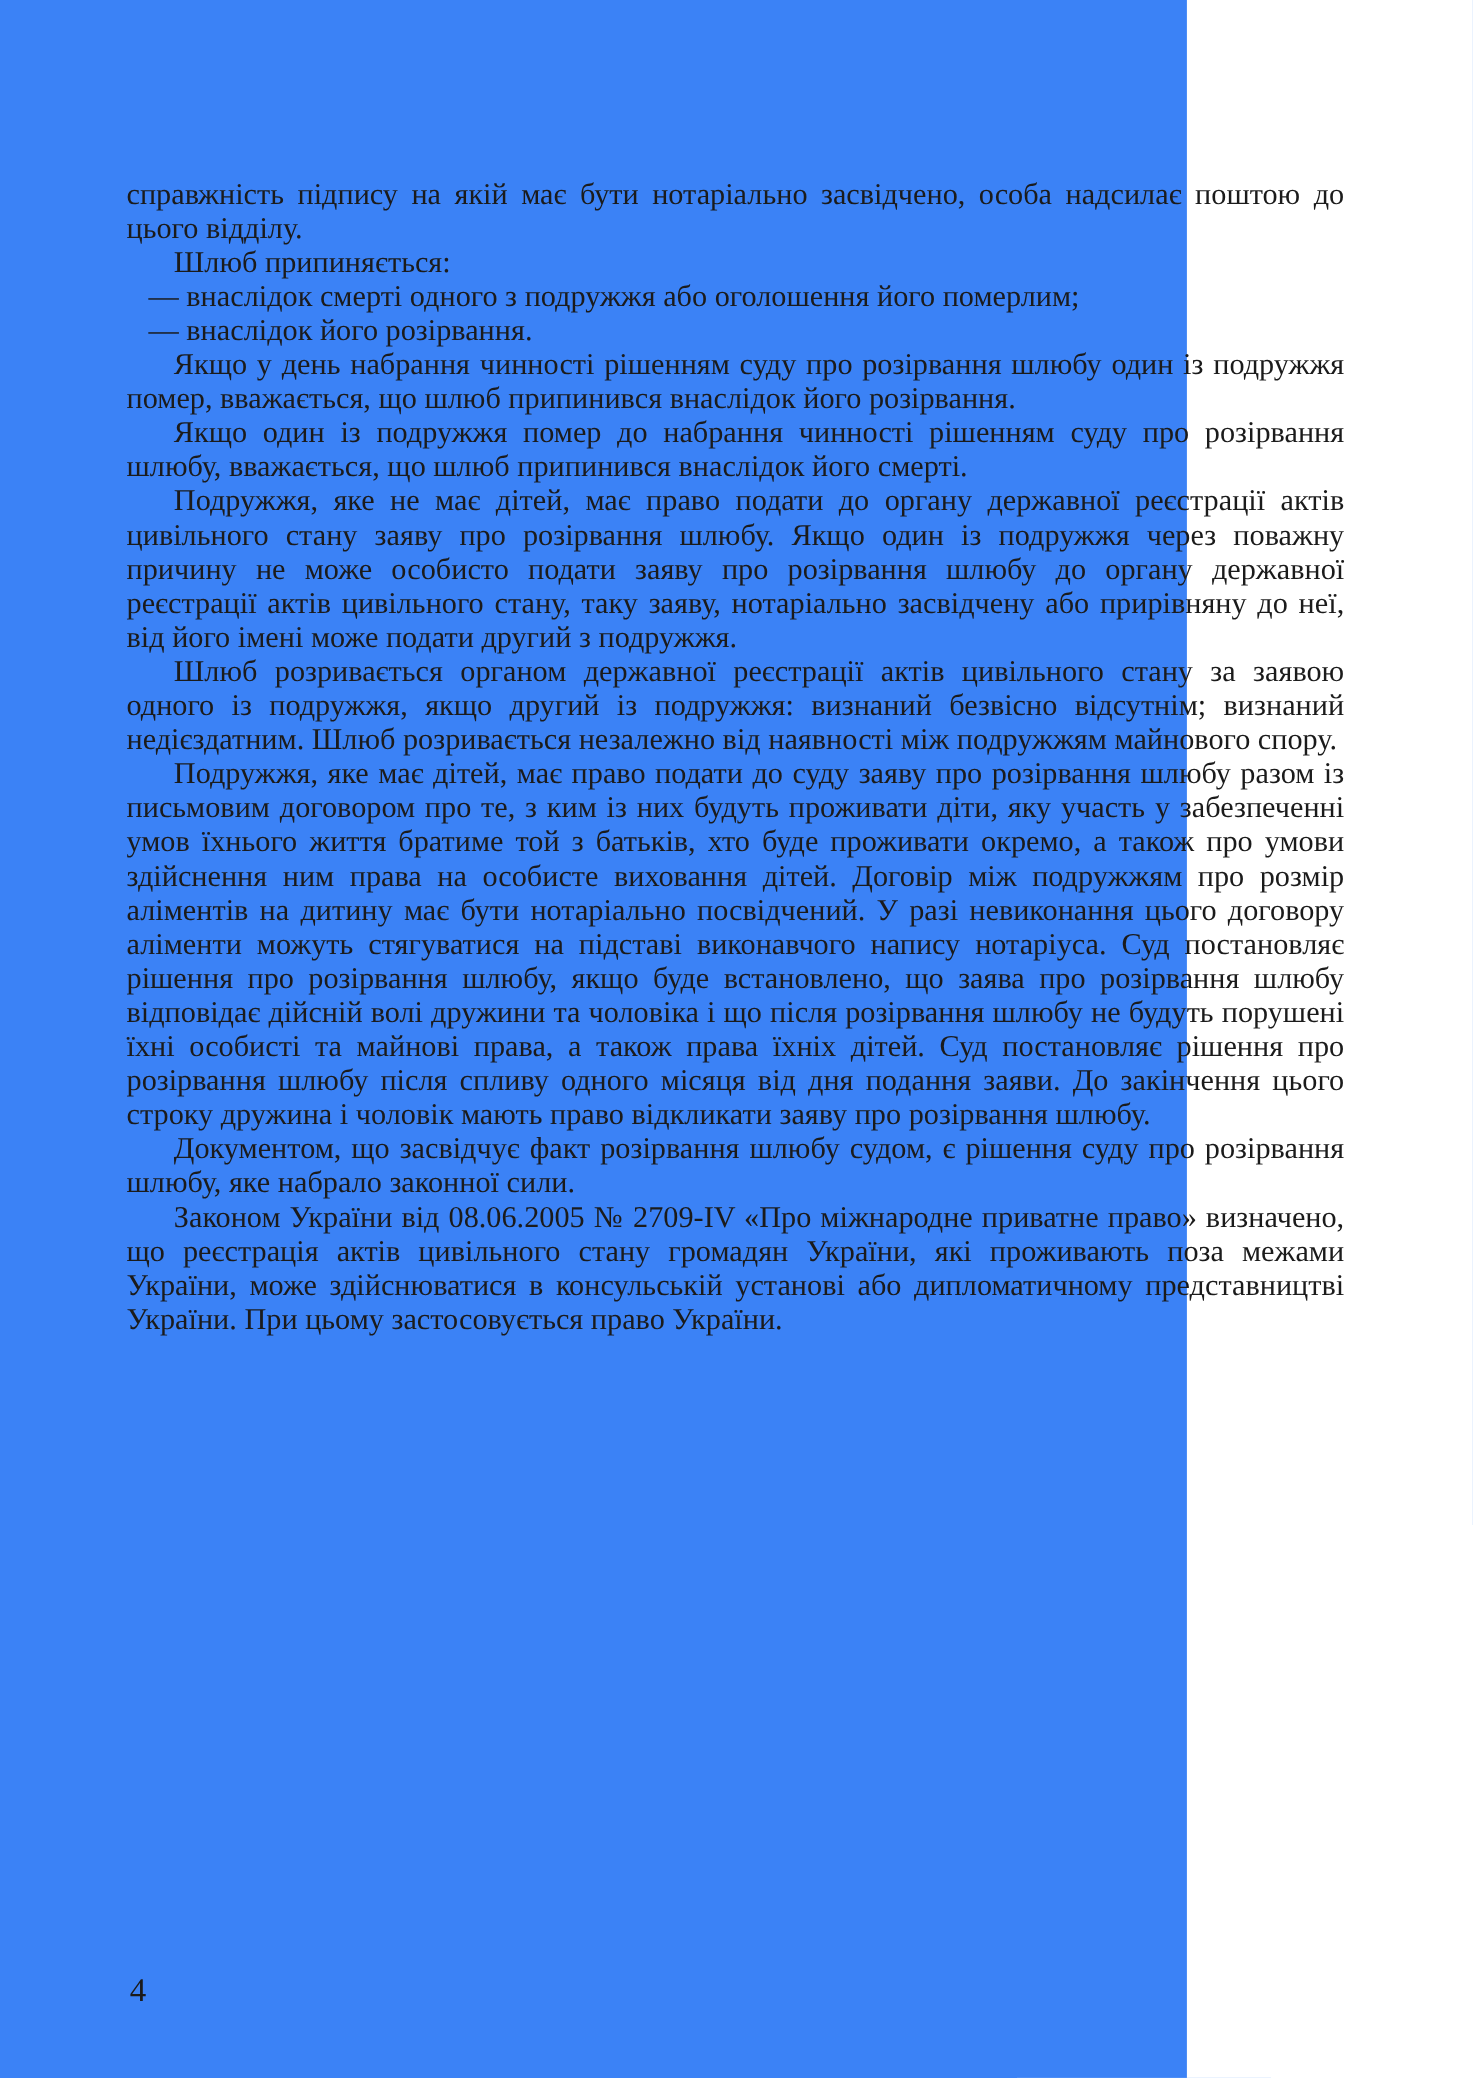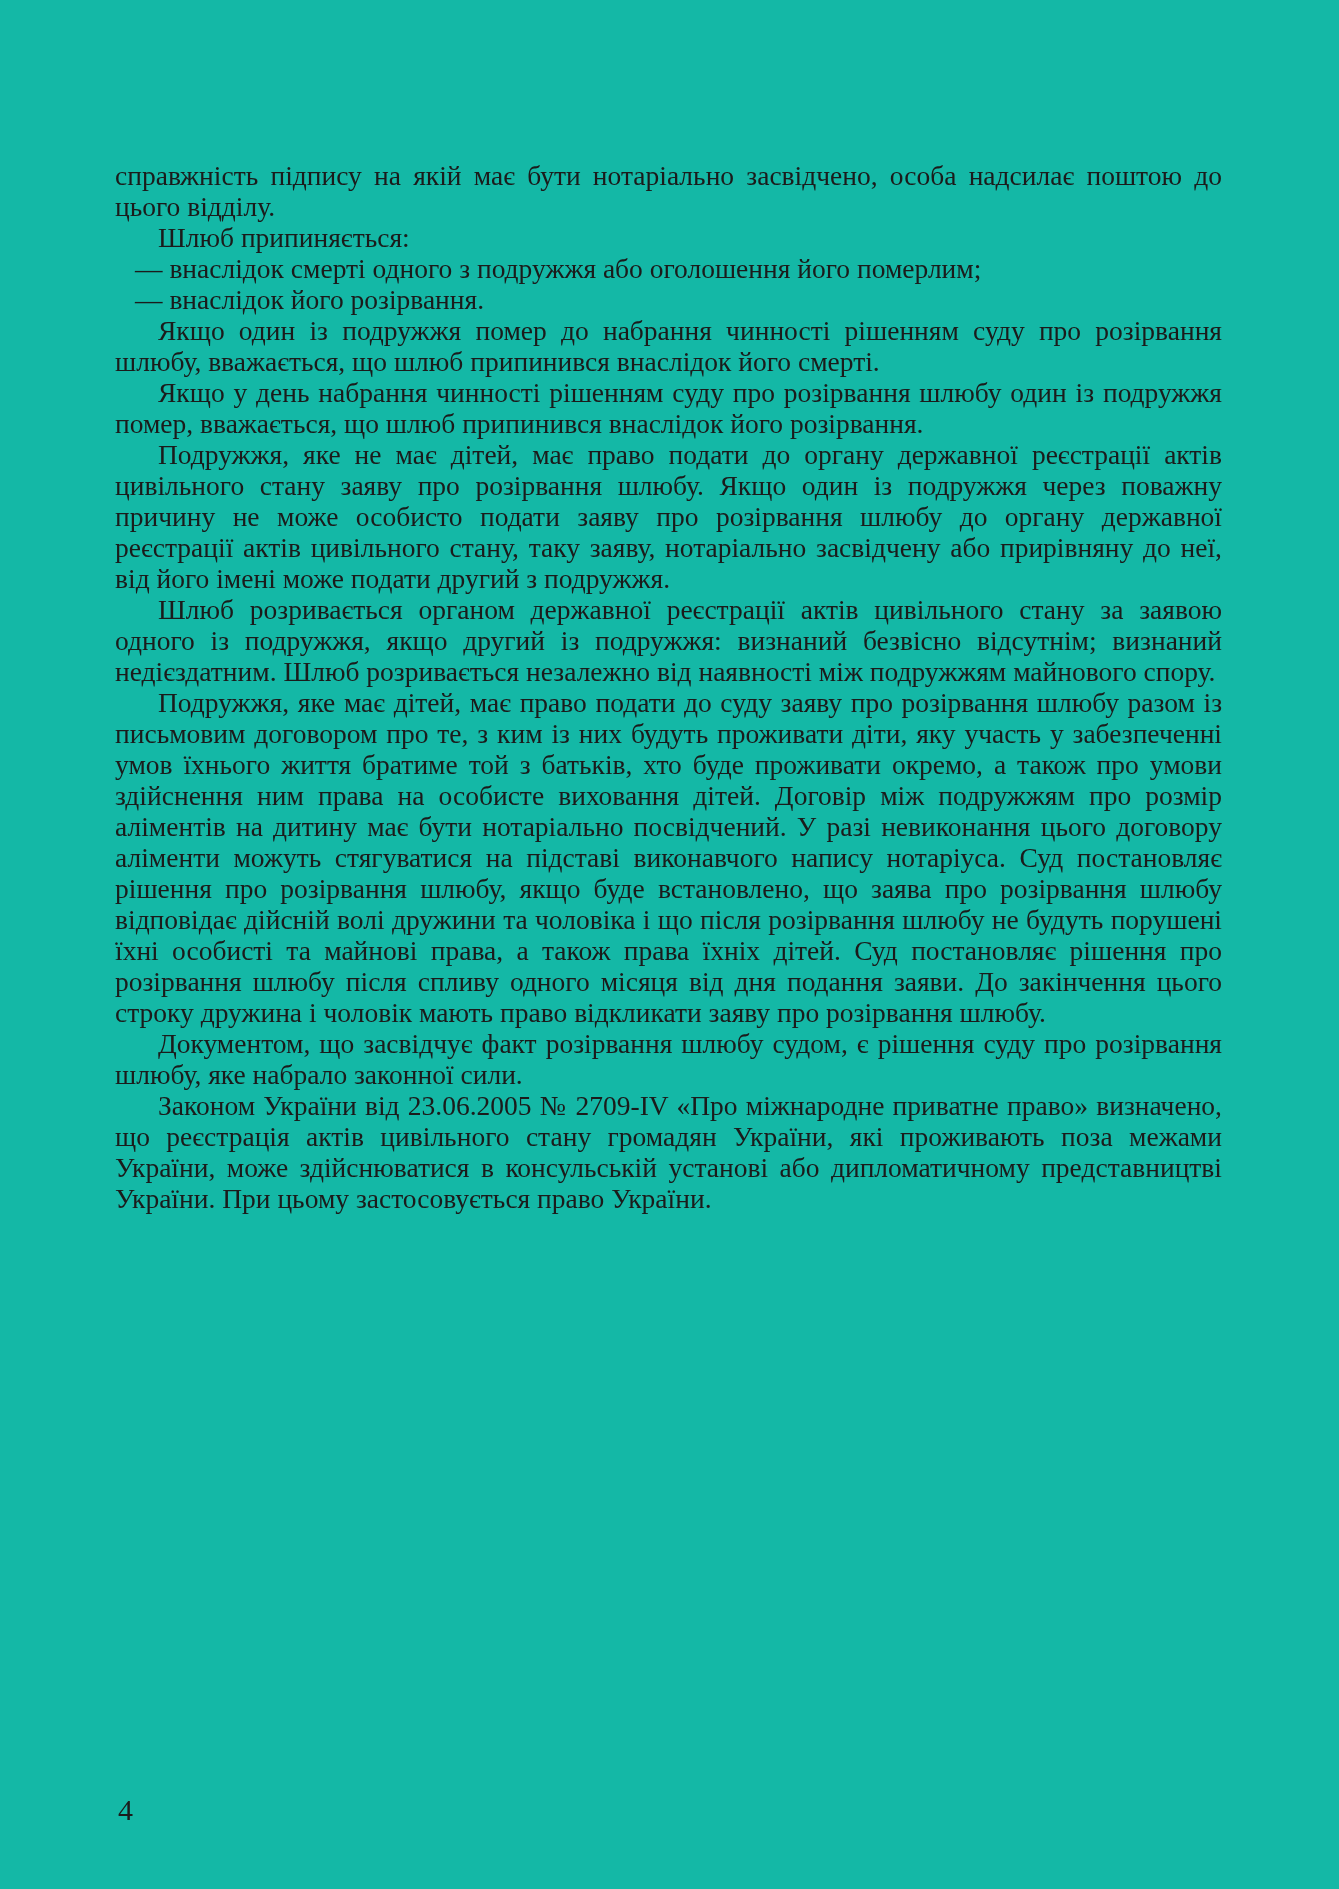--- a/index.html
+++ b/index.html
@@ -10,23 +10,23 @@
     width: 1339px;
     height: 1889px;
     background: #ffffff;
     position: relative;
     font-family: "Liberation Serif", "DejaVu Serif", serif;
     overflow: hidden;
   }
   .page {
     position: absolute;
     left: 0; top: 0;
-    width: 1339px;
+    width: 1079px;
     height: 1889px;
-    background: #14b8a6;
+    background: #3b82f6;
   }
   .text-block {
     position: absolute;
     left: 115px;
     top: 160px;
     width: 1107px;
     color: #1b1b1b;
     font-size: 27.5px;
     line-height: 31px;
     text-align: justify;
@@ -56,22 +56,22 @@
 </style>
 </head>
 <body>
 
 <div class="page">
   <div class="text-block" id="text-block">
       <p class="no-indent">справжність підпису на якій має бути нотаріально засвідчено, особа надсилає поштою до цього відділу.</p>
       <p class="indent">Шлюб припиняється:</p>
       <p class="dash-item">— внаслідок смерті одного з подружжя або оголошення його померлим;</p>
       <p class="dash-item">— внаслідок його розірвання.</p>
+      <p class="indent">Якщо у день набрання чинності рішенням суду про розірвання шлюбу один із подружжя помер, вважається, що шлюб припинився внаслідок його розірвання.</p>
       <p class="indent">Якщо один із подружжя помер до набрання чинності рішенням суду про розірвання шлюбу, вважається, що шлюб припинився внаслідок його смерті.</p>
-      <p class="indent">Якщо у день набрання чинності рішенням суду про розірвання шлюбу один із подружжя помер, вважається, що шлюб припинився внаслідок його розірвання.</p>
       <p class="indent">Подружжя, яке не має дітей, має право подати до органу державної реєстрації актів цивільного стану заяву про розірвання шлюбу. Якщо один із подружжя через поважну причину не може особисто подати заяву про розірвання шлюбу до органу державної реєстрації актів цивільного стану, таку заяву, нотаріально засвідчену або прирівняну до неї, від його імені може подати другий з подружжя.</p>
       <p class="indent">Шлюб розривається органом державної реєстрації актів цивільного стану за заявою одного із подружжя, якщо другий із подружжя: визнаний безвісно відсутнім; визнаний недієздатним. Шлюб розривається незалежно від наявності між подружжям майнового спору.</p>
       <p class="indent">Подружжя, яке має дітей, має право подати до суду заяву про розірвання шлюбу разом із письмовим договором про те, з ким із них будуть проживати діти, яку участь у забезпеченні умов їхнього життя братиме той з батьків, хто буде проживати окремо, а також про умови здійснення ним права на особисте виховання дітей. Договір між подружжям про розмір аліментів на дитину має бути нотаріально посвідчений. У разі невиконання цього договору аліменти можуть стягуватися на підставі виконавчого напису нотаріуса. Суд постановляє рішення про розірвання шлюбу, якщо буде встановлено, що заява про розірвання шлюбу відповідає дійсній волі дружини та чоловіка і що після розірвання шлюбу не будуть порушені їхні особисті та майнові права, а також права їхніх дітей. Суд постановляє рішення про розірвання шлюбу після спливу одного місяця від дня подання заяви. До закінчення цього строку дружина і чоловік мають право відкликати заяву про розірвання шлюбу.</p>
       <p class="indent">Документом, що засвідчує факт розірвання шлюбу судом, є рішення суду про розірвання шлюбу, яке набрало законної сили.</p>
-      <p class="indent">Законом України від 23.06.2005 № 2709-IV «Про міжнародне приватне право» визначено, що реєстрація актів цивільного стану громадян України, які проживають поза межами України, може здійснюватися в консульській установі або дипломатичному представництві України. При цьому застосовується право України.</p>
+      <p class="indent">Законом України від 08.06.2005 № 2709-IV «Про міжнародне приватне право» визначено, що реєстрація актів цивільного стану громадян України, які проживають поза межами України, може здійснюватися в консульській установі або дипломатичному представництві України. При цьому застосовується право України.</p>
     </div>
   <div class="page-number">4</div>
 </div>
 
 </body></html>

